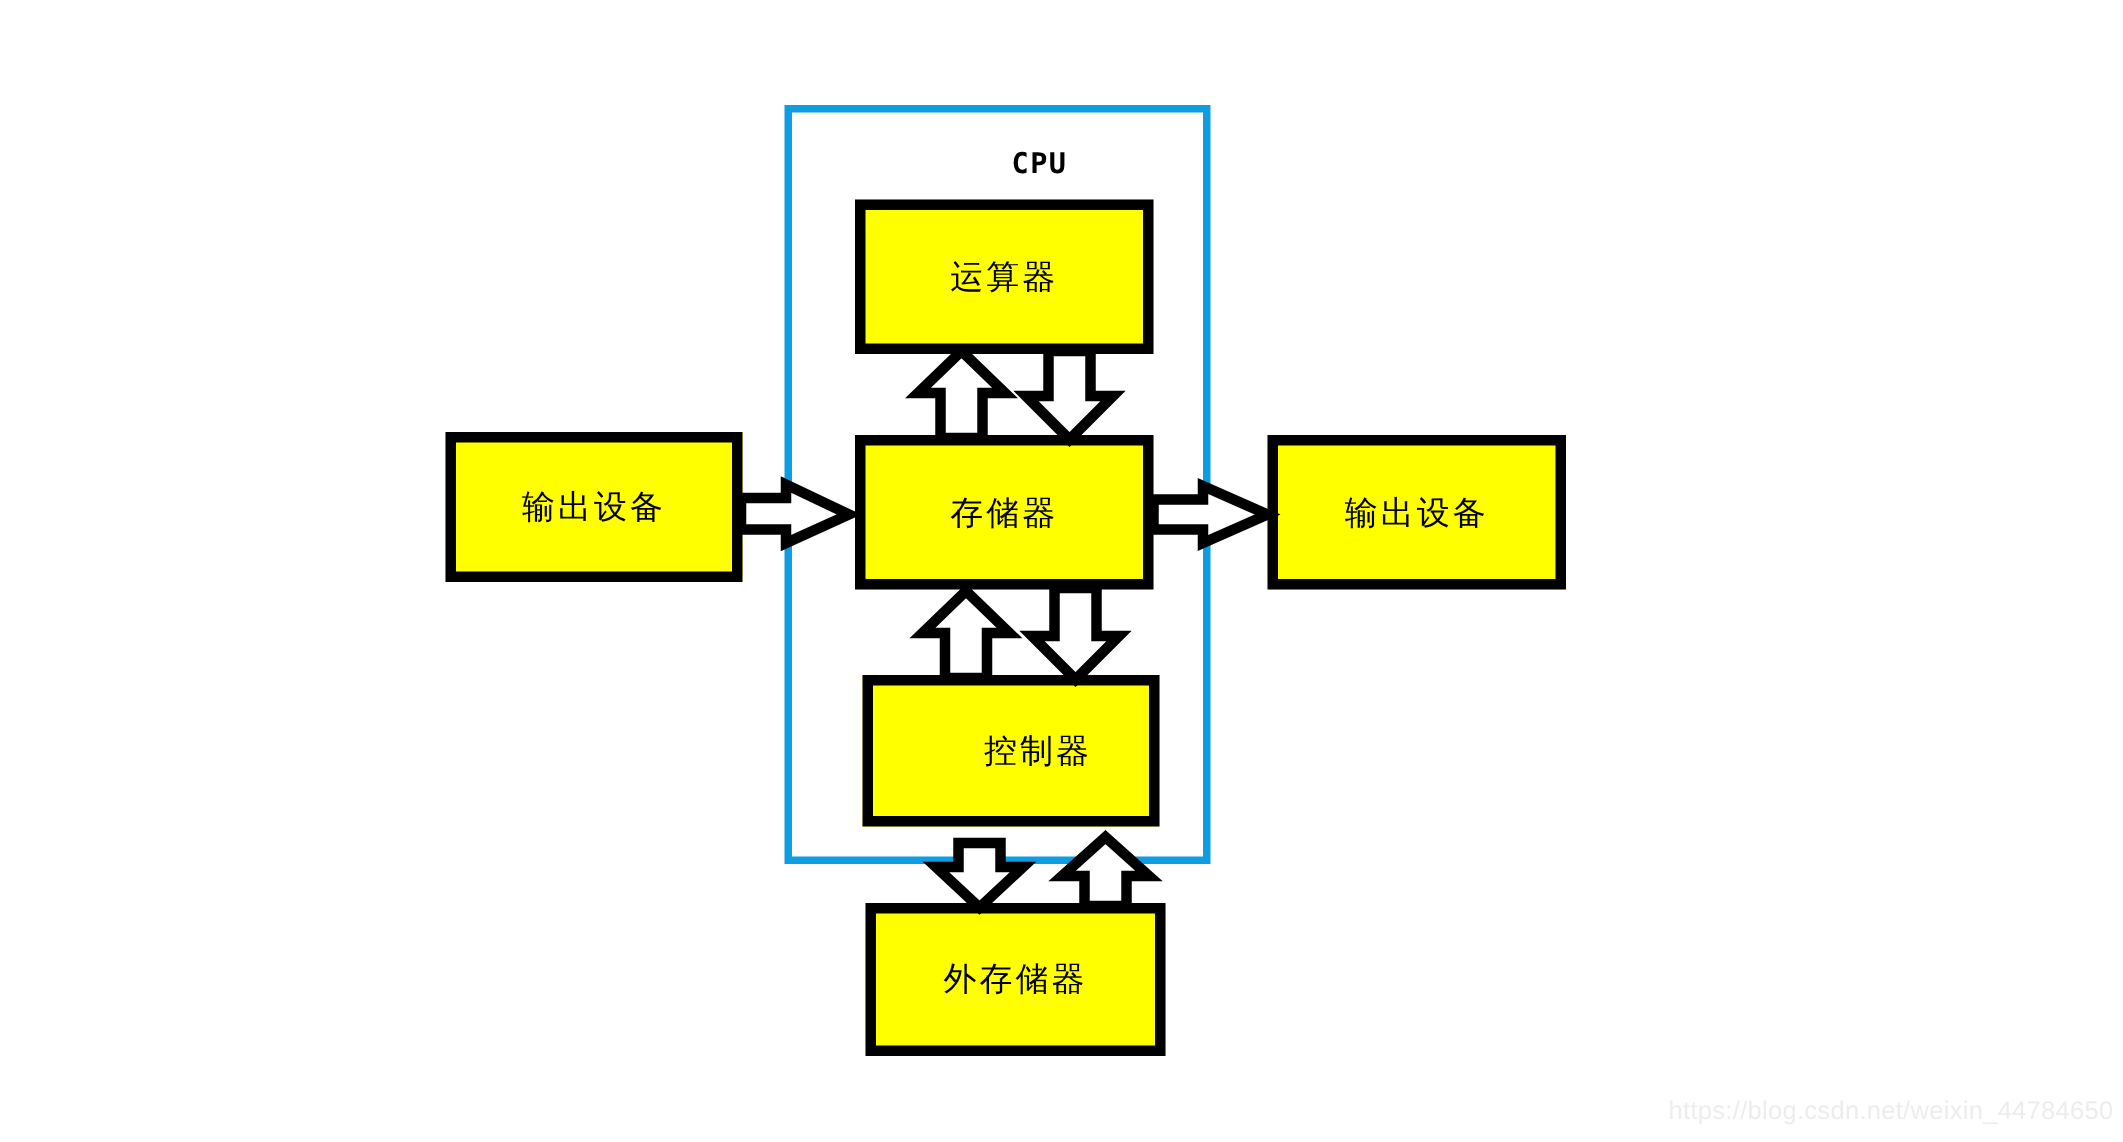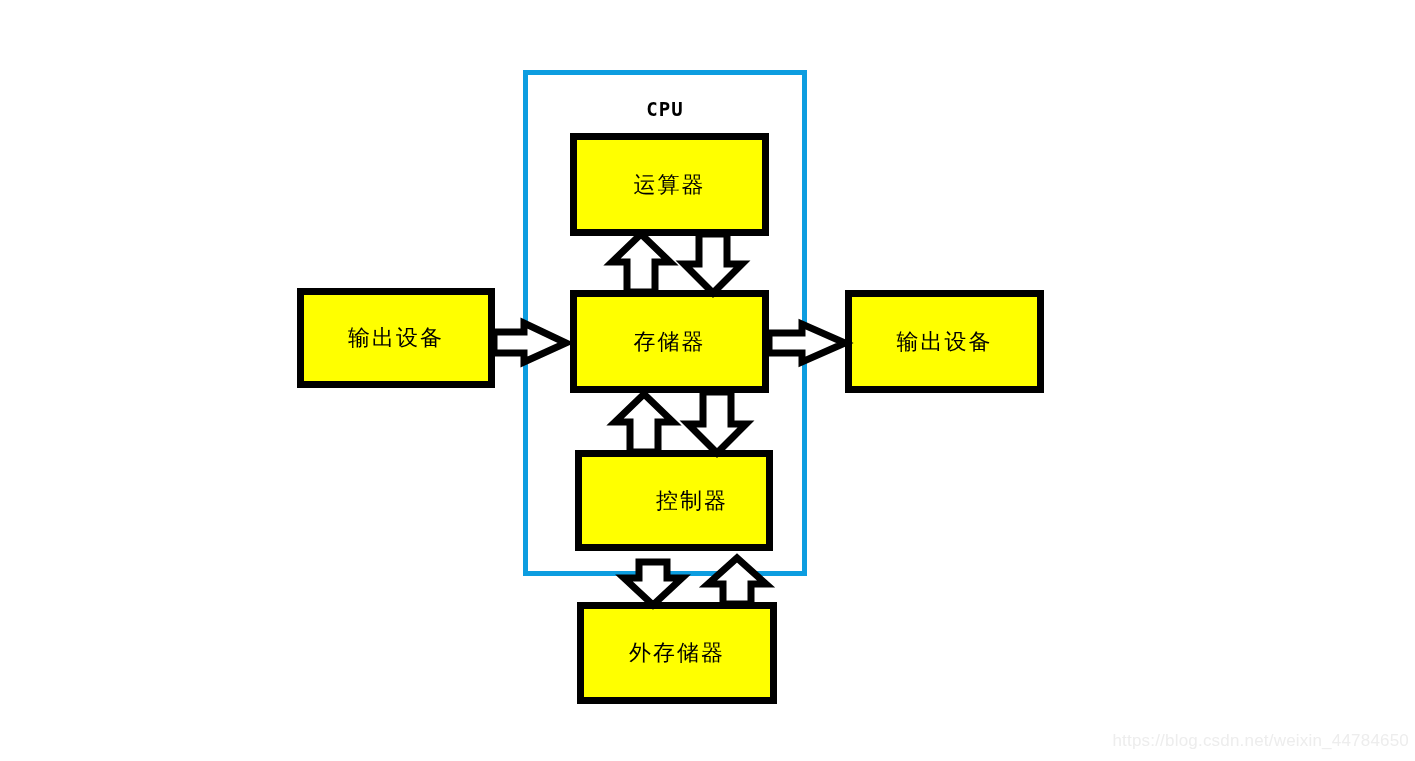--- a/index.html
+++ b/index.html
@@ -42,20 +42,21 @@
     position: absolute;
     left: 523px;
     top: 98px;
     width: 284px;
     text-align: center;
     font-size: 19px;
     font-weight: bold;
     color: #000000;
     font-family: "DejaVu Sans Mono", monospace;
     letter-spacing: 1px;
+    padding-left: 28px;
   }
   svg.arrows {
     position: absolute;
     left: 0;
     top: 0;
     width: 1415px;
     height: 761px;
     pointer-events: none;
   }
   #watermark {

